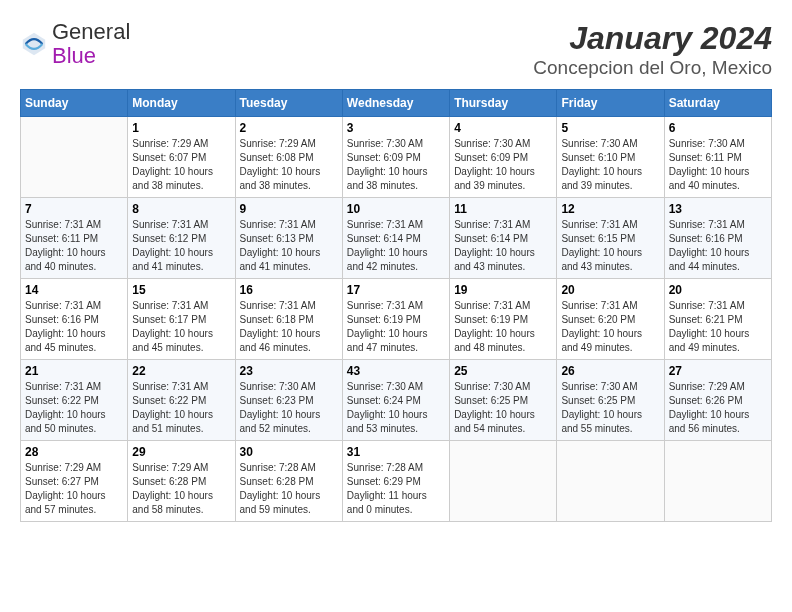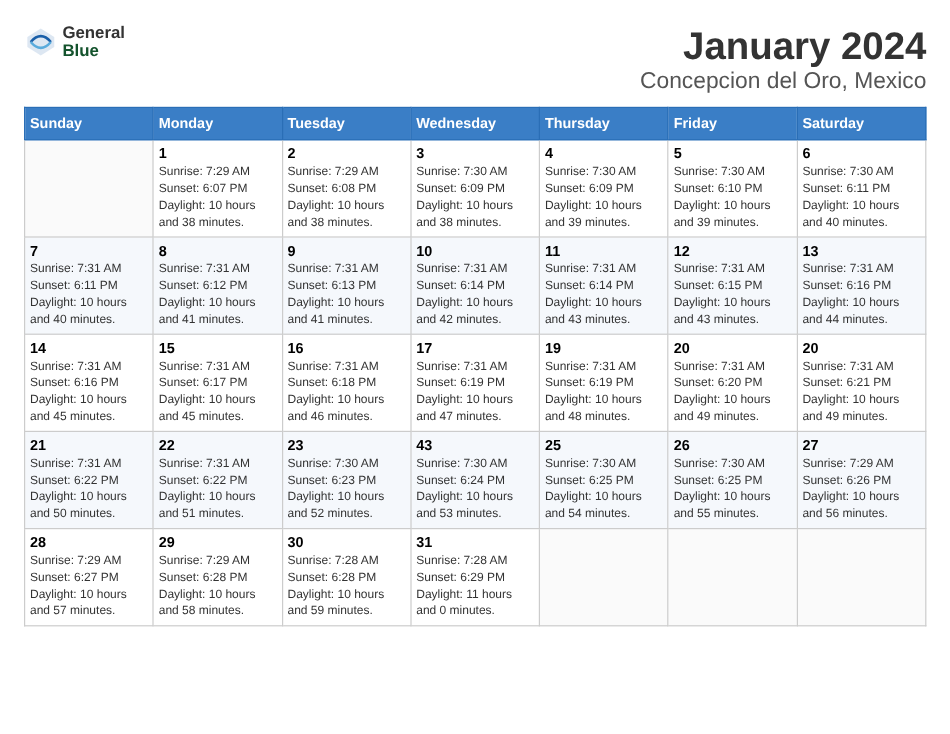--- a/index.html
+++ b/index.html
@@ -15,37 +15,38 @@
       justify-content: space-between;
       align-items: flex-start;
       margin-bottom: 10px;
     }
     .logo {
       display: flex;
       align-items: center;
       gap: 4px;
     }
     .logo-text {
-      font-size: 14px;
-      font-weight: bold;
+      font-size: 22px;
+      font-weight: normal;
       line-height: 1.1;
     }
     .logo-general { color: #333; }
-    .logo-blue { color: #14532d; }
+    .logo-blue { color: #a21caf; }
     .logo-icon {
       width: 28px;
       height: 28px;
     }
     .title-block {
       text-align: right;
     }
     .calendar-title {
       font-size: 32px;
       font-weight: bold;
       color: #333;
+      font-style: italic;
     }
     .calendar-subtitle {
       font-size: 19px;
       color: #555;
     }
     table {
       width: 100%;
       border-collapse: collapse;
       font-size: 11px;
     }

